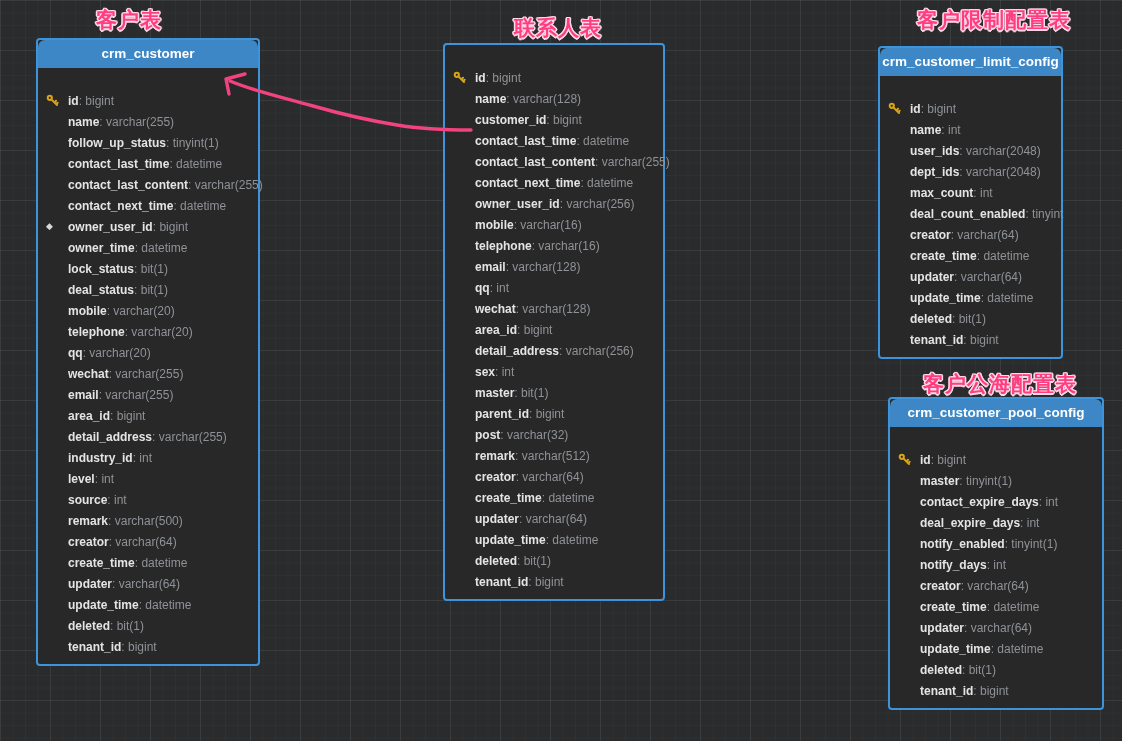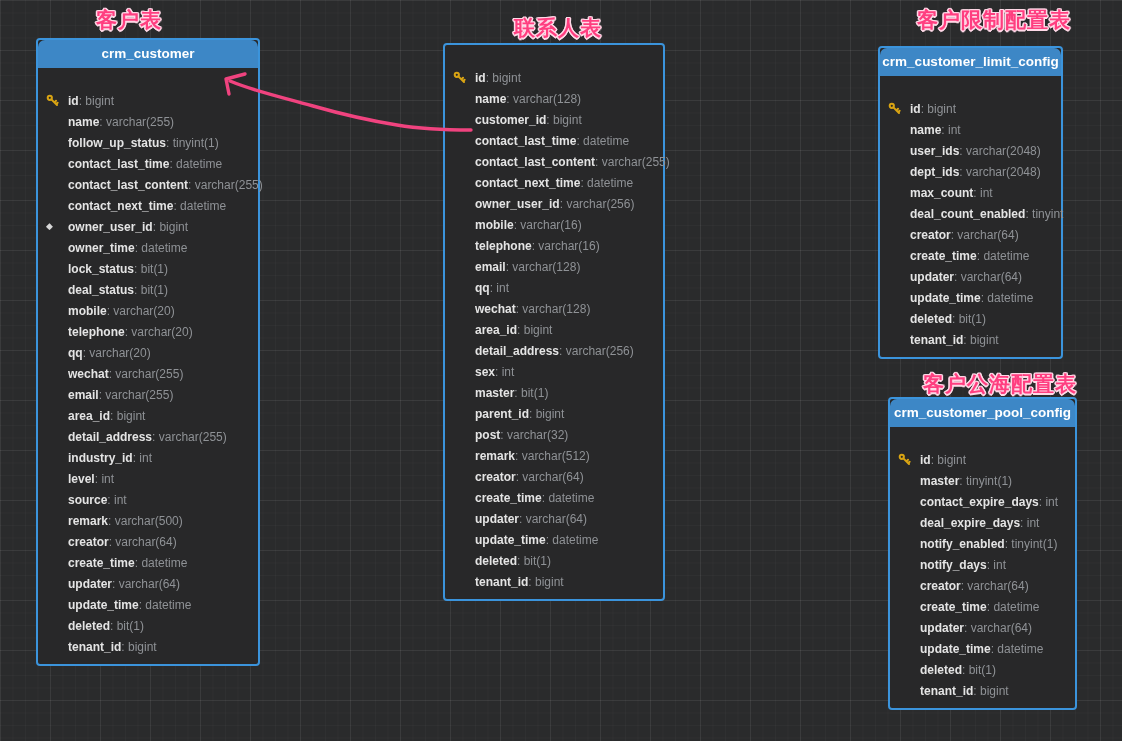--- a/index.html
+++ b/index.html
@@ -478,21 +478,21 @@
           </div>
           <div class="field-row">
             <span class="ficon"></span>
             <span class="fname">tenant_id</span>
             <span class="fsep">: </span>
             <span class="ftype">bigint</span>
           </div>
         </div>
       </div>
       <div class="table-label" style="left: 912px; top: 370px;">客户公海配置表</div>
-      <div class="db-table" style="left: 888px; top: 397px; width: 189px;">
+      <div class="db-table" style="left: 888px; top: 397px; width: 216px;">
         <div class="tbl-header">crm_customer_pool_config</div>
         <div class="tbl-body">
           <div class="field-row">
             <span class="ficon">
               <svg width="13" height="13" viewBox="0 0 13 13">
                 <g fill="none" stroke="#d9a413" stroke-width="2" stroke-linecap="round">
                   <circle cx="3.8" cy="3.8" r="2.1"></circle>
                   <path d="M5.6 5.6 L11 11 M8.4 8.4 L10 6.8 M10.2 10.2 L11.6 8.8"></path>
                 </g>
               </svg>

